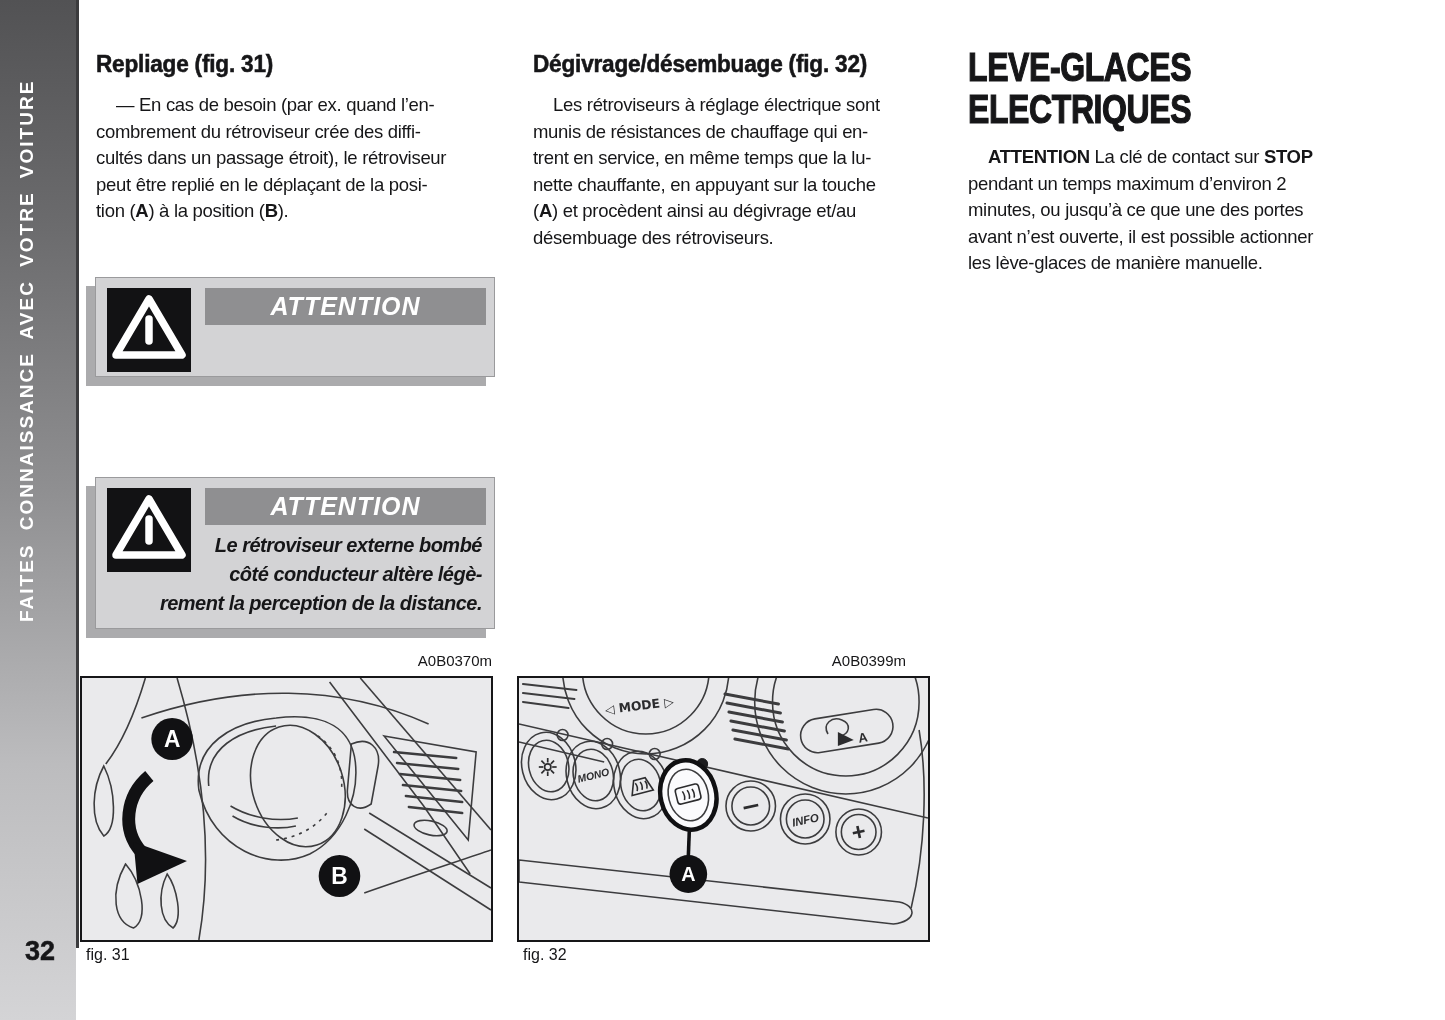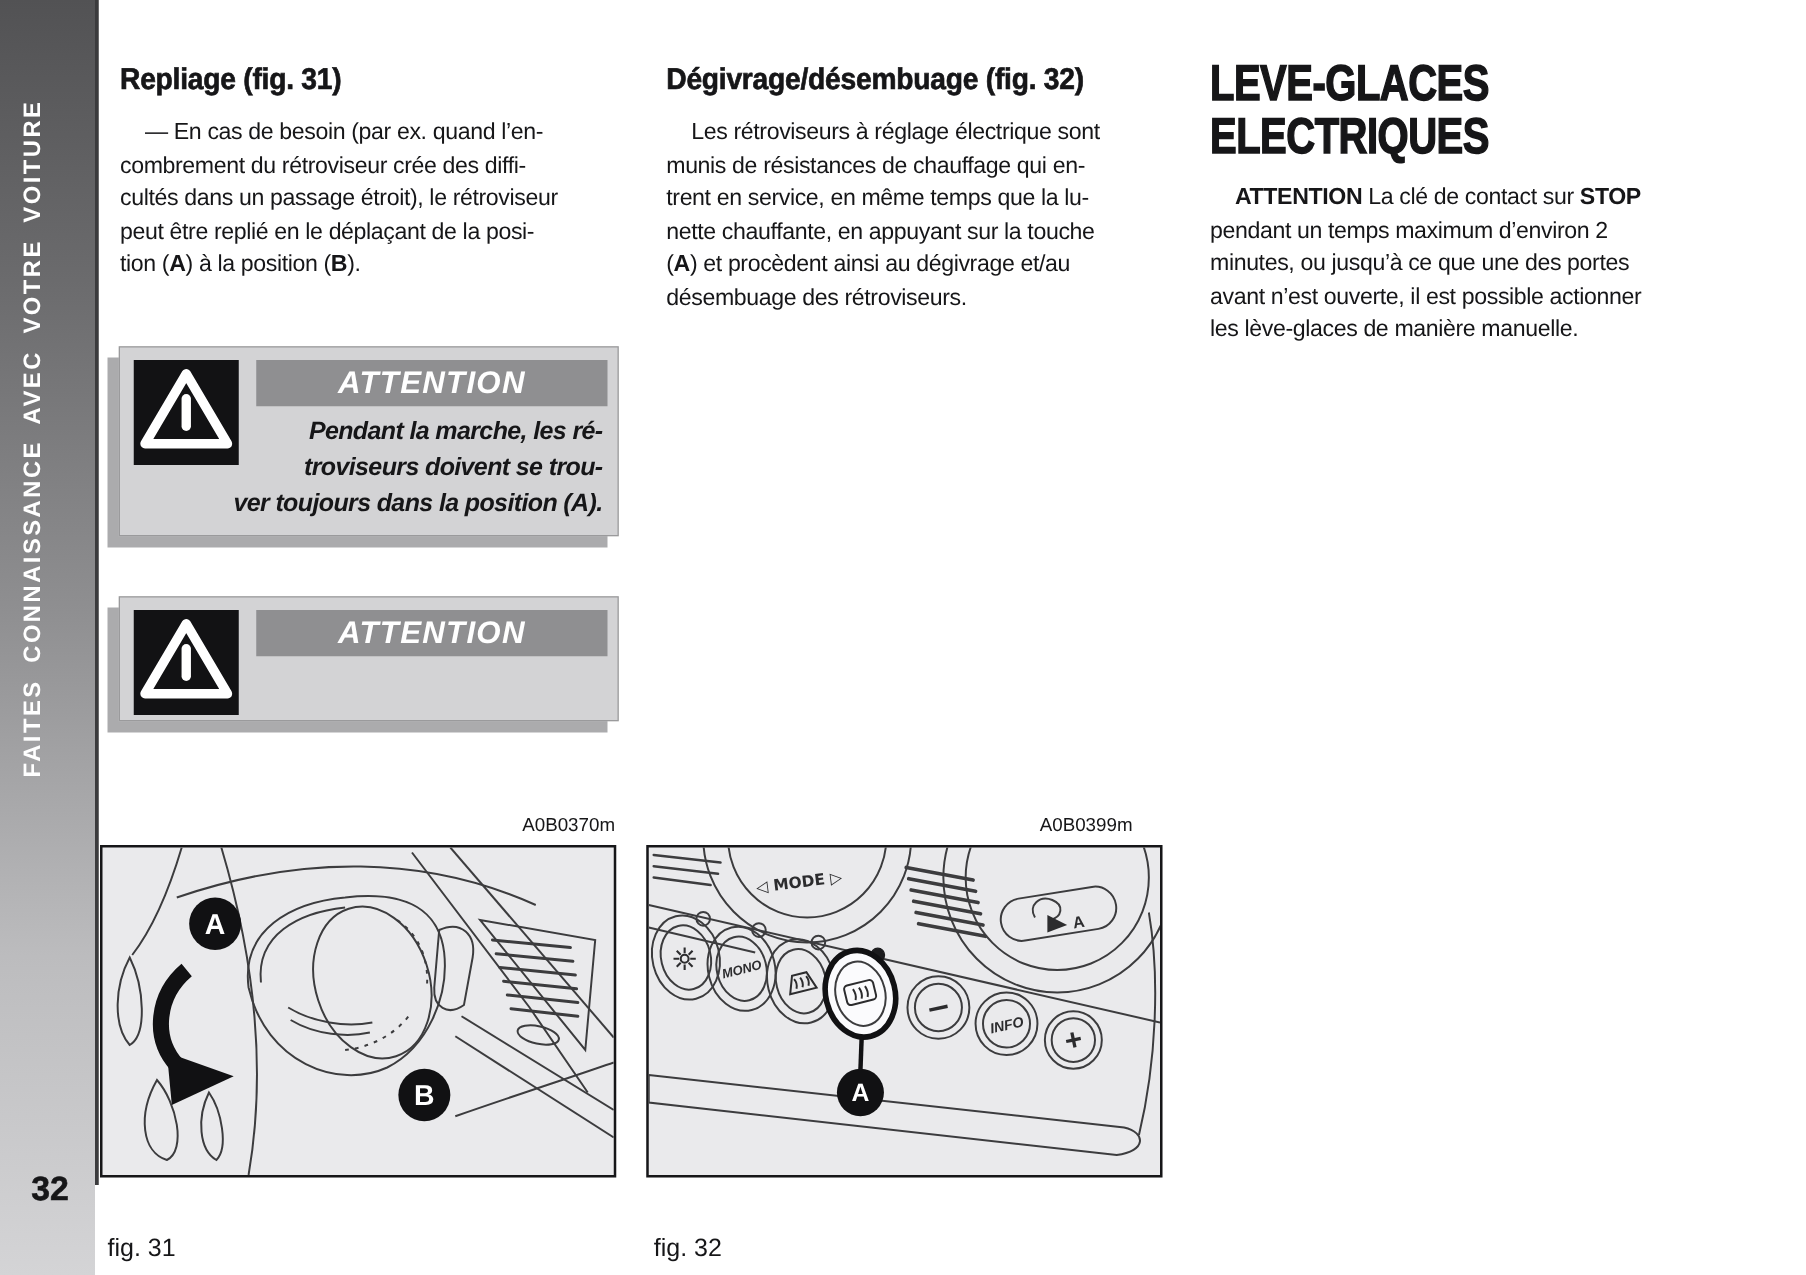--- a/index.html
+++ b/index.html
@@ -32,21 +32,21 @@
   .warn-icon{float:left;width:84px;height:84px;margin:10px 14px 4px 11px;background:#121214;}
   .warn-header{height:37px;margin:10px 8px 0 109px;background:#8f8f91;color:#fff;
     font-weight:700;font-style:italic;font-size:25px;text-align:center;line-height:37px;letter-spacing:1px;}
   .warn-text{padding:6px 12px 10px 10px;font-size:20px;font-weight:700;font-style:italic;
     line-height:29px;text-align:right;white-space:pre-line;letter-spacing:-0.5px;}
   
   .fig-code{position:absolute;top:652px;width:412px;text-align:right;font-size:15px;font-weight:400;}
   #code31{left:80px;} #code32{left:494px;}
   .fig-frame{position:absolute;top:676px;width:409px;height:262px;background:#eaeaec;border:2px solid #161618;}
   #fig31{left:80px;} #fig32{left:517px;}
-  .fig-caption{position:absolute;top:988px;font-size:20px;}
+  .fig-caption{position:absolute;top:946px;font-size:16px;}
   #cap31{left:86px;} #cap32{left:523px;}
   svg{display:block;}
   .sk{stroke:#3c3c3e;fill:none;stroke-width:1.6;}
 </style>
 </head>
 <body>
 
 <div class="sidebar"></div>
 <div class="sidebar-line"></div>
 <div class="vlabel">FAITES CONNAISSANCE AVEC VOTRE VOITURE</div>
@@ -62,33 +62,33 @@
 </div>
 
 <div class="warn" id="warn1">
   <div class="warn-icon">
     <svg width="84" height="84" viewBox="0 0 84 84">
       <path d="M42,11 L75,67 L9,67 Z" fill="none" stroke="#ffffff" stroke-width="7.5" stroke-linejoin="round"></path>
       <line x1="42" y1="31" x2="42" y2="53" stroke="#ffffff" stroke-width="7.5" stroke-linecap="round"></line>
     </svg>
   </div>
   <div class="warn-header"><span>ATTENTION</span></div>
-  <div class="warn-text">Pendant la marche, les ré-
-troviseurs doivent se trou-
-ver toujours dans la position (A).</div>
 </div>
 
 <div class="warn" id="warn2">
   <div class="warn-icon">
     <svg width="84" height="84" viewBox="0 0 84 84">
       <path d="M42,11 L75,67 L9,67 Z" fill="none" stroke="#ffffff" stroke-width="7.5" stroke-linejoin="round"></path>
       <line x1="42" y1="31" x2="42" y2="53" stroke="#ffffff" stroke-width="7.5" stroke-linecap="round"></line>
     </svg>
   </div>
   <div class="warn-header"><span>ATTENTION</span></div>
+  <div class="warn-text">Le rétroviseur externe bombé
+côté conducteur altère légè-
+rement la perception de la distance.</div>
 </div>
 
 <div class="col" id="col2">
   <h2>Dégivrage/désembuage (fig. 32)</h2>
   <p class="para"><span>Les rétroviseurs à réglage électrique sont
 munis de résistances de chauffage qui en-
 trent en service, en même temps que la lu-
 nette chauffante, en appuyant sur la touche
 (</span><span class="b">A</span><span>) et procèdent ainsi au dégivrage et/au
 désembuage des rétroviseurs.</span></p>

